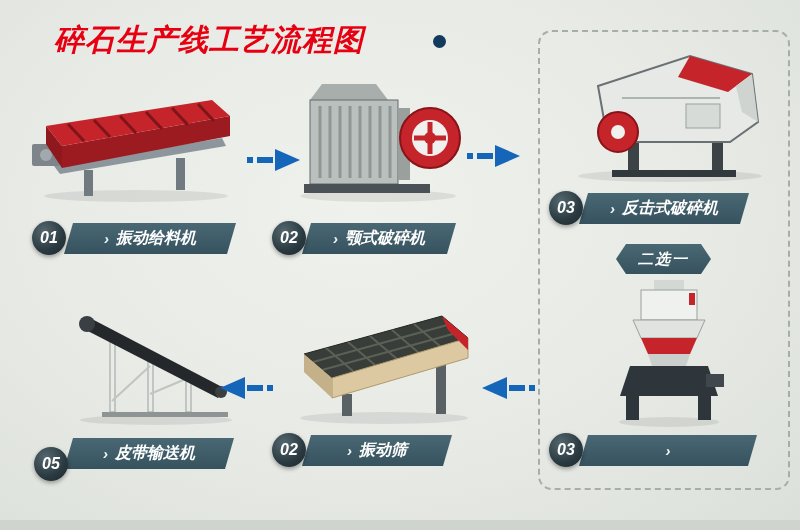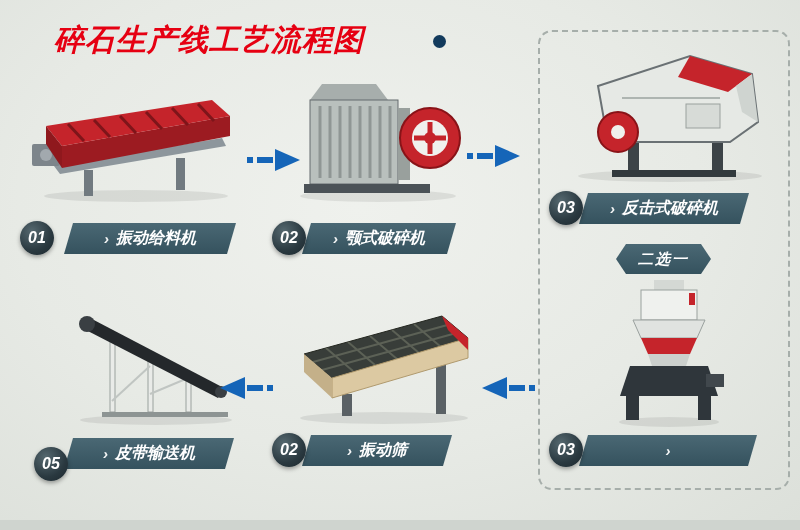--- a/index.html
+++ b/index.html
@@ -160,21 +160,21 @@
     <rect x="1" y="11" width="6" height="6" fill="#1565b8"></rect>
     <rect x="11" y="11" width="16" height="6" fill="#1565b8"></rect>
     <polygon points="29,3 54,14 29,25" fill="#1565b8"></polygon>
   </svg>
   <svg class="arrow flip" style="left:218px;top:374px" width="56" height="28" viewBox="0 0 56 28">
     <rect x="1" y="11" width="6" height="6" fill="#1565b8"></rect>
     <rect x="11" y="11" width="16" height="6" fill="#1565b8"></rect>
     <polygon points="29,3 54,14 29,25" fill="#1565b8"></polygon>
   </svg>
 
-  <div class="badge" style="left:20px;top:221px">01</div>
+  <div class="badge" style="left:32px;top:221px">01</div>
   <div class="ribbon" style="left:64px;top:223px;width:172px">
     <span class="chev">›</span>
     <span>振动给料机</span>
   </div>
 
   <div class="badge" style="left:272px;top:221px">02</div>
   <div class="ribbon" style="left:302px;top:223px;width:154px">
     <span class="chev">›</span>
     <span>颚式破碎机</span>
   </div>

